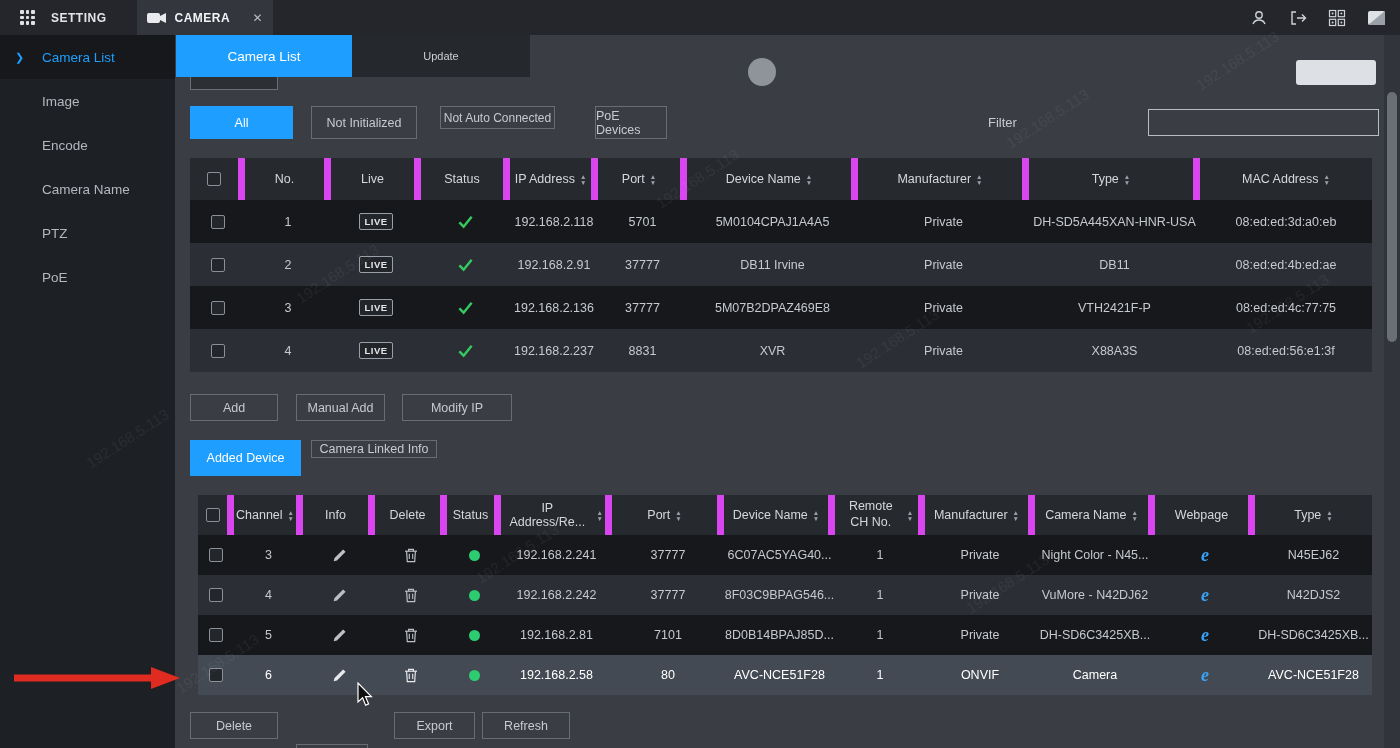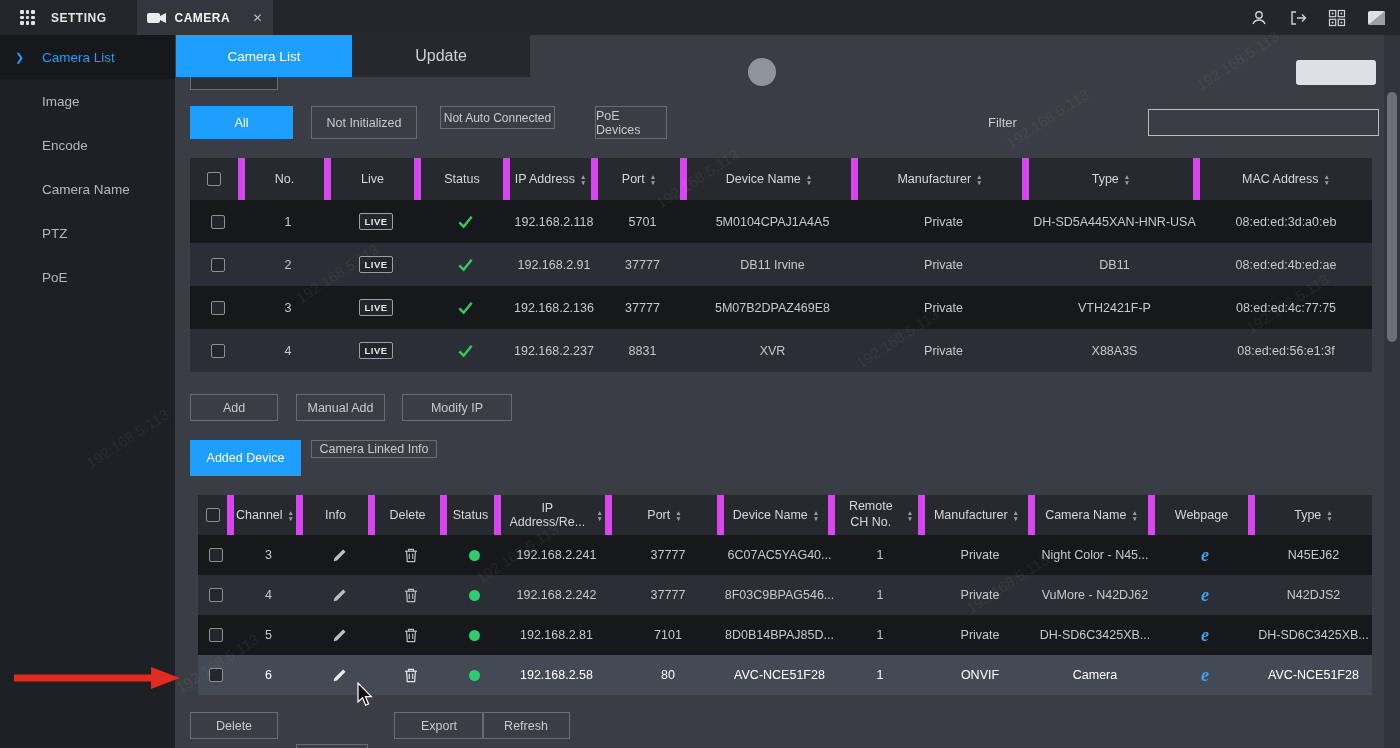--- a/index.html
+++ b/index.html
@@ -17,21 +17,21 @@
 .top-icons{position:absolute;right:14px;top:0;height:35px;display:flex;align-items:center;gap:21px}
 .top-icons .tic{cursor:pointer;display:flex}
 
 .sidebar{left:0;top:35px;width:175px;height:713px;background:#1d2025;z-index:4}
 .side-item{height:44px;display:flex;align-items:center;padding-left:42px;font-size:13.5px;color:#b4b8bd;cursor:pointer;position:relative}
 .side-item.active{color:#1e9fff;background:#16181c}
 .side-item .chev{position:absolute;left:15px;font-size:11px;color:#1e9fff}
 
 .main-bg{left:175px;top:35px;width:1225px;height:713px;background:#3a3d43;z-index:0}
 .tab-cl{left:176px;top:35px;width:176px;height:42px;background:#1e9fff;color:#fff;font-size:13.5px;display:flex;align-items:center;justify-content:center;z-index:3;cursor:pointer}
-.tab-up{left:352px;top:35px;width:178px;height:42px;background:#25282d;color:#cdd0d4;font-size:16px;display:flex;align-items:center;justify-content:center;z-index:3;cursor:pointer}
+.tab-up{left:352px;top:35px;width:178px;height:42px;background:#25282d;color:#cdd0d4;font-size:11px;display:flex;align-items:center;justify-content:center;z-index:3;cursor:pointer}
 .cut-box{left:190px;top:70px;width:88px;height:20px;background:#2c2f34;border:1px solid #6a6e75;z-index:1}
 .cut-circle{left:748px;top:58px;width:28px;height:28px;border-radius:50%;background:#8f949b;z-index:1}
 .cut-light{left:1296px;top:60px;width:80px;height:25px;background:#dde0e4;border-radius:3px;z-index:1}
 
 .fbtn,.obtn{display:flex;align-items:center;justify-content:center;font-size:12.5px;color:#c7cace;background:transparent;border:1px solid #686c73;cursor:pointer;z-index:1}
 .blue{background:#1e9fff!important;border-color:#1e9fff!important;color:#fff!important}
 .flabel{display:flex;align-items:center;color:#c7cace;font-size:13px;z-index:1}
 .finput{left:1148px;top:109px;width:231px;height:27px;background:#3a3d43;border:1px solid #b9bdc2;color:#eee;font-size:12.5px;padding:0 8px;outline:none;z-index:1}
 
 .thead{background:#26292e;display:flex;z-index:1}
@@ -421,21 +421,21 @@
   <div class="cell v9">ONVIF</div>
   <div class="cell v10">Camera</div>
   <div class="cell v11">
       <span class="ie">e</span>
     </div>
   <div class="cell v12">AVC-NCE51F28</div>
 </div>
 
 <div class="abs obtn" style="left:190px;top:712px;width:88px;height:27px">Delete</div>
 <div class="abs obtn" style="left:296px;top:744px;width:72px;height:27px">Import</div>
-<div class="abs obtn" style="left:394px;top:712px;width:90px;height:27px">Export</div>
+<div class="abs obtn" style="left:394px;top:712px;width:81px;height:27px">Export</div>
 <div class="abs obtn" style="left:482px;top:712px;width:88px;height:27px">Refresh</div>
 
 <div class="abs tab-cl">Camera List</div>
 <div class="abs tab-up">Update</div>
 
 <div class="abs sb-track">
   <div class="sb-thumb"></div>
 </div>
 
 <div class="abs sidebar">

